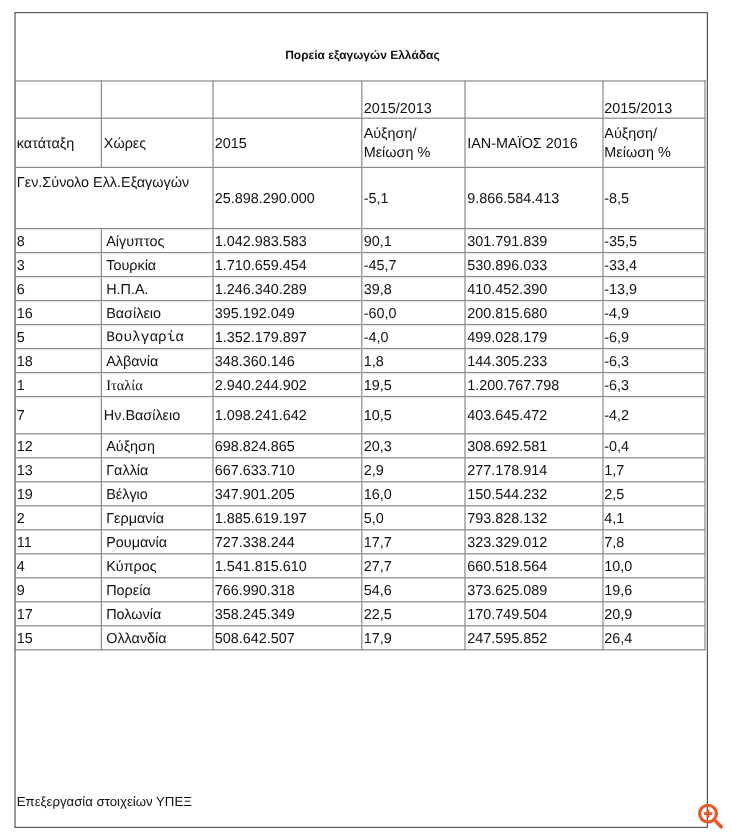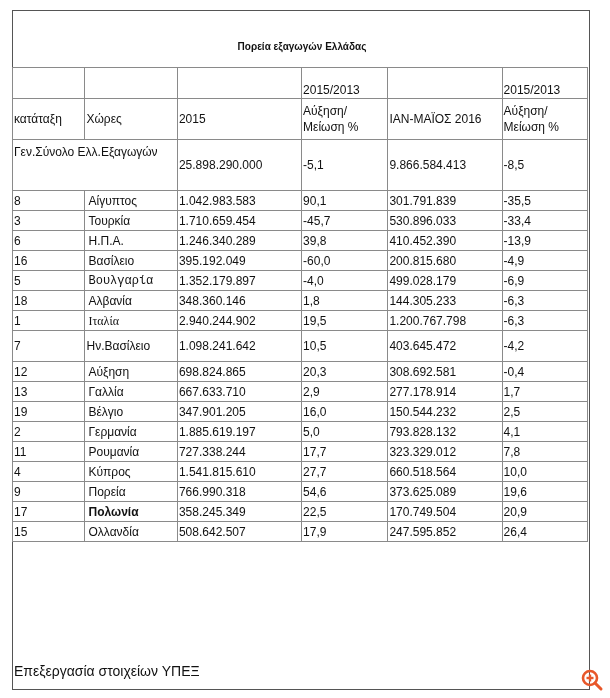--- a/index.html
+++ b/index.html
@@ -13,21 +13,21 @@
     .title b { font-weight: bold; }
     table.data { position: absolute; left: -1px; top: 56px; border-collapse: collapse;
                  font-size: 12px; table-layout: fixed; }
     table.data td { border: 1px solid #8a8a8a; padding: 0 1px; vertical-align: middle;
                     white-space: nowrap; line-height: 16px; height: 19px; }
     table.data tr.h1 td { height: 30px; vertical-align: bottom; }
     table.data tr.h2 td { height: 40px; }
     table.data tr.total td { height: 46px; }
     table.data tr.tall td { height: 30px; }
     td.wrap { white-space: normal !important; }
-    .footer { position: absolute; left: 0; top: 652px; width: 100%; font-size: 14px;
+    .footer { position: absolute; left: 0; top: 652px; width: 100%; font-size: 11px;
               padding-left: 1px; }
     .zoom-icon { position: absolute; left: 580px; top: 668px; width: 24px; height: 24px; }
   </style>
 </head>
 <body>
 
 <div class="frame">
   <div class="title">
     <b>Πορεία εξαγωγών Ελλάδας</b>
   </div>
@@ -180,21 +180,21 @@
         <tr>
           <td>9</td>
           <td style="padding-left: 3px;">Πορεία</td>
           <td>766.990.318</td>
           <td>54,6</td>
           <td>373.625.089</td>
           <td>19,6</td>
         </tr>
         <tr>
           <td>17</td>
-          <td style="padding-left: 3px; font-weight: bold;">Πολωνία</td>
+          <td style="padding-left: 3px;">Πολωνία</td>
           <td>358.245.349</td>
           <td>22,5</td>
           <td>170.749.504</td>
           <td>20,9</td>
         </tr>
         <tr>
           <td>15</td>
           <td style="padding-left: 3px; margin-top: 44px;">Ολλανδία</td>
           <td>508.642.507</td>
           <td>17,9</td>

